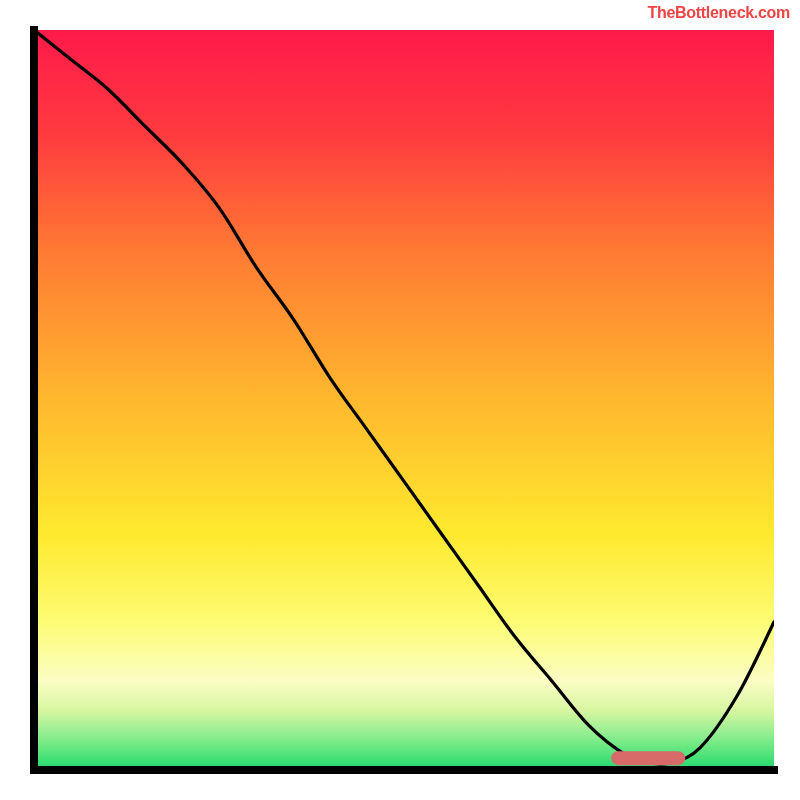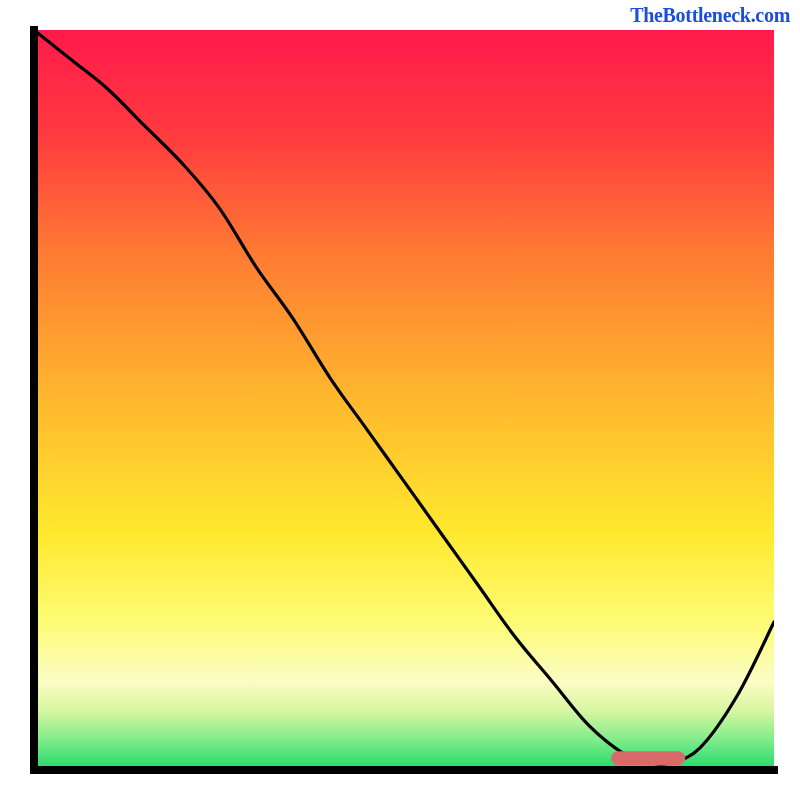--- a/index.html
+++ b/index.html
@@ -13,26 +13,25 @@
   }
   .container {
     position: relative;
     width: 800px;
     height: 800px;
   }
   .watermark {
     position: absolute;
     top: 4px;
     right: 10px;
-    font-size: 20px;
+    font-size: 16px;
     font-weight: 600;
-    color: #1d4ed8;
+    color: #ef4444;
     letter-spacing: -0.3px;
     z-index: 10;
-    font-family: Liberation Serif, serif;
   }
   .plot-svg {
     display: block;
   }
   .axis-line {
     stroke: #000;
     stroke-width: 8;
     fill: none;
   }
   .curve-line {

